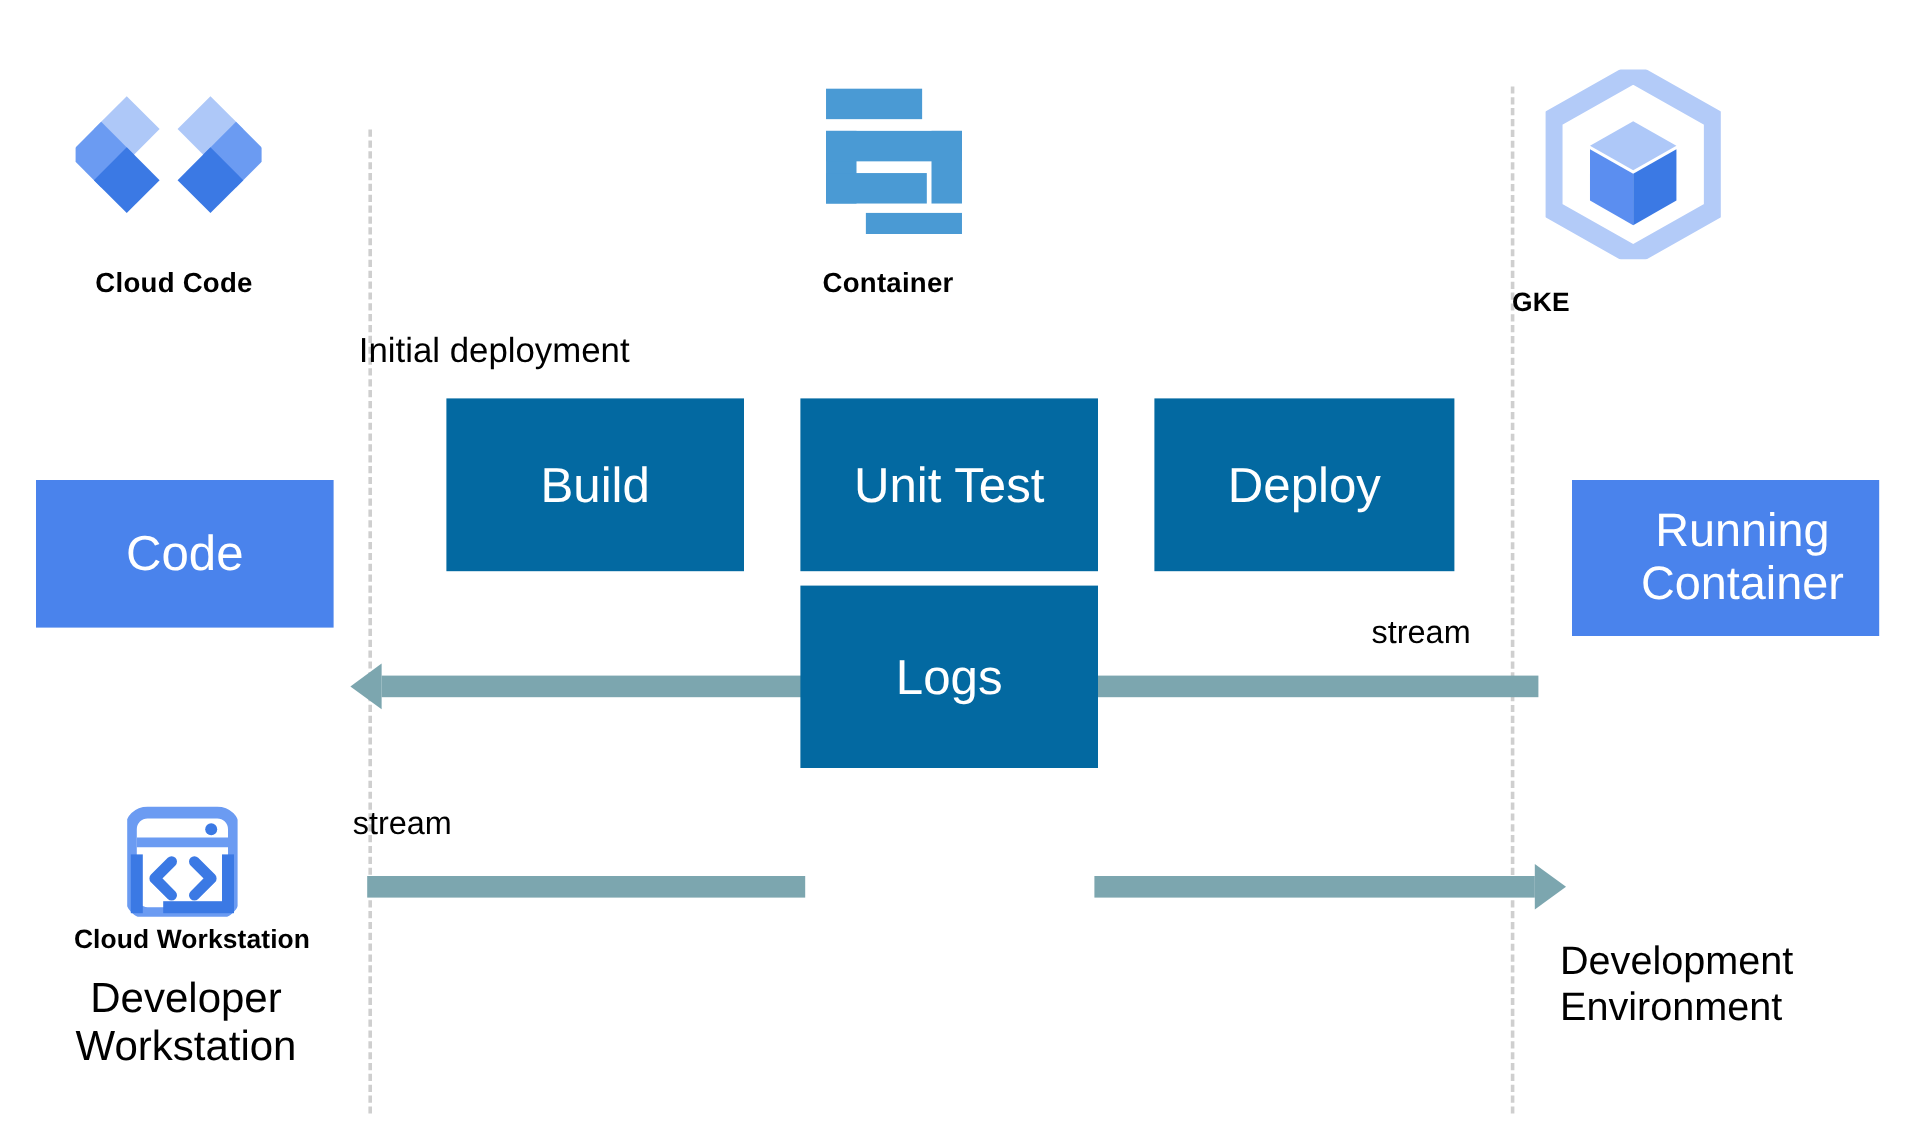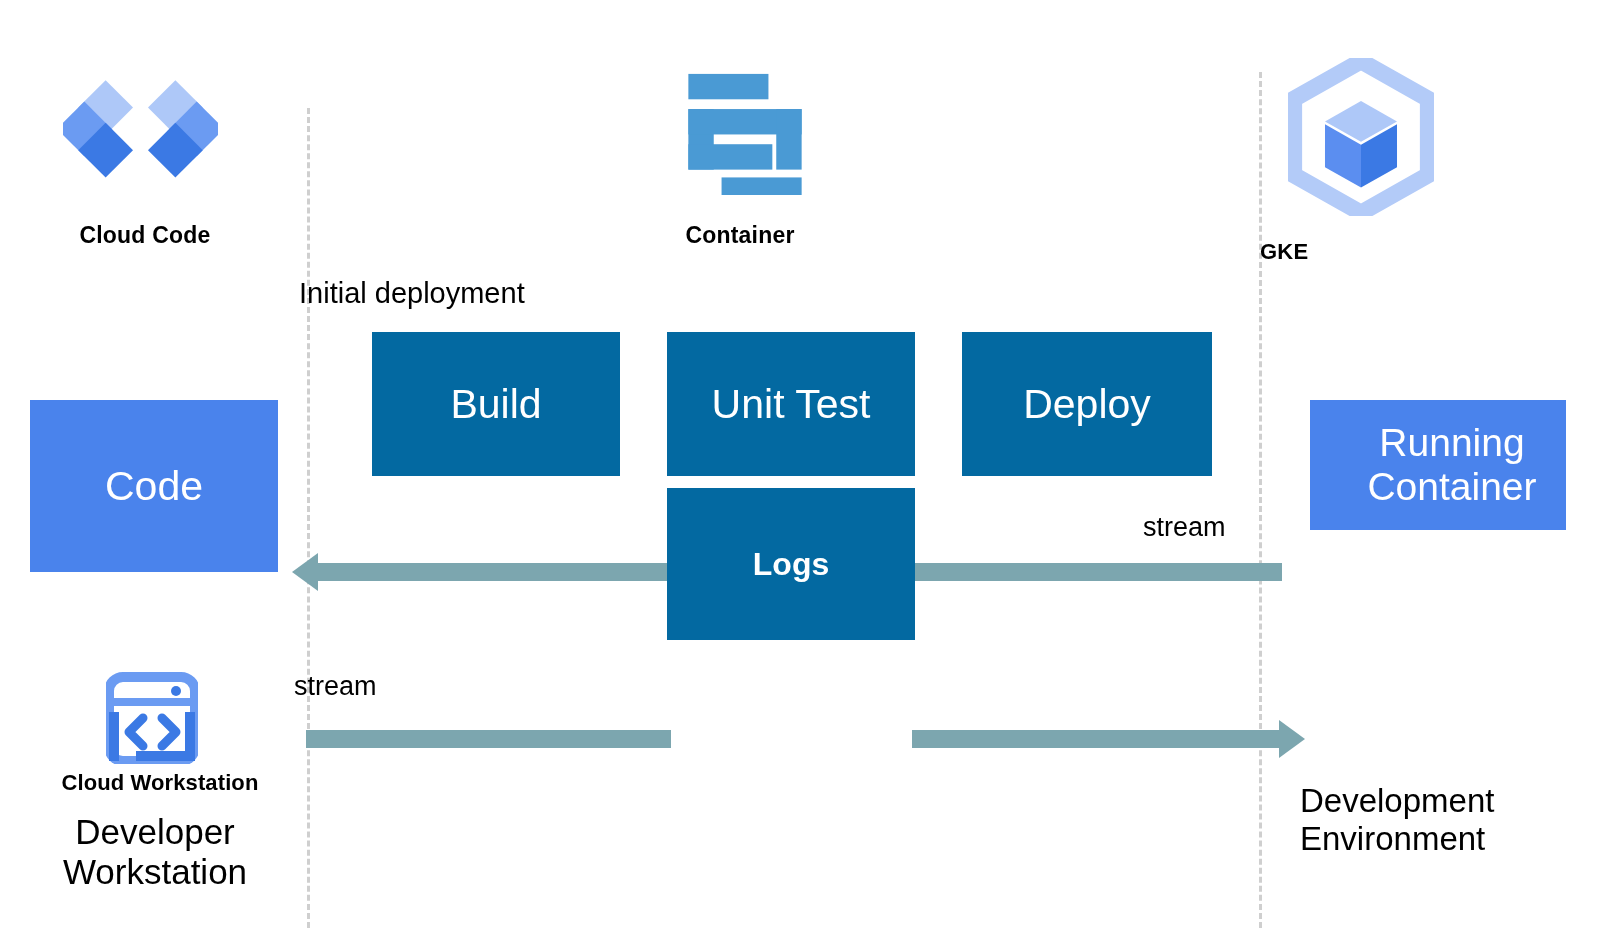--- a/index.html
+++ b/index.html
@@ -38,26 +38,26 @@
     line-height: 1.14;
     box-sizing: border-box;
   }
   .block.teal { background: #0369a1; }
   .block.blue { background: #4a83ec; }
 
   
   #block-build     { left: 372px;  top: 332px; width: 248px; height: 144px; font-size: 41px; }
   #block-unit-test { left: 667px;  top: 332px; width: 248px; height: 144px; font-size: 41px; }
   #block-deploy    { left: 962px;  top: 332px; width: 250px; height: 144px; font-size: 41px; }
-  #block-logs      { left: 667px;  top: 488px; width: 248px; height: 152px; font-size: 32px; font-weight: bold; }
+  #block-logs      { left: 667px;  top: 488px; width: 248px; height: 152px; font-size: 41px; }
   #block-file-sync { left: 667px;  top: 663px; width: 248px; height: 152px; font-size: 41px; }
 
   
   #block-code {
-    left: 30px;  top: 400px; width: 248px; height: 172px; font-size: 41px;
+    left: 30px;  top: 400px; width: 248px; height: 123px; font-size: 41px;
   }
   #block-running-container {
     left: 1310px; top: 400px; width: 256px; height: 130px; font-size: 39px; padding-left: 28px;
   }
 
   
   .arrow-shaft {
     position: absolute;
     background: #7ca6af;
     height: 18px;

